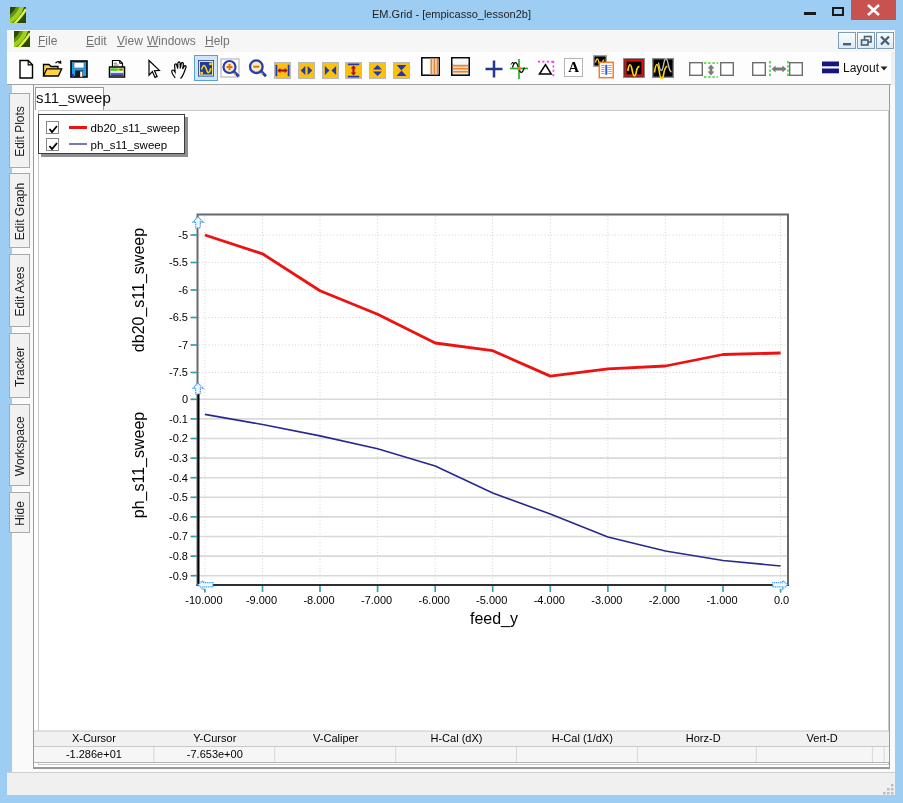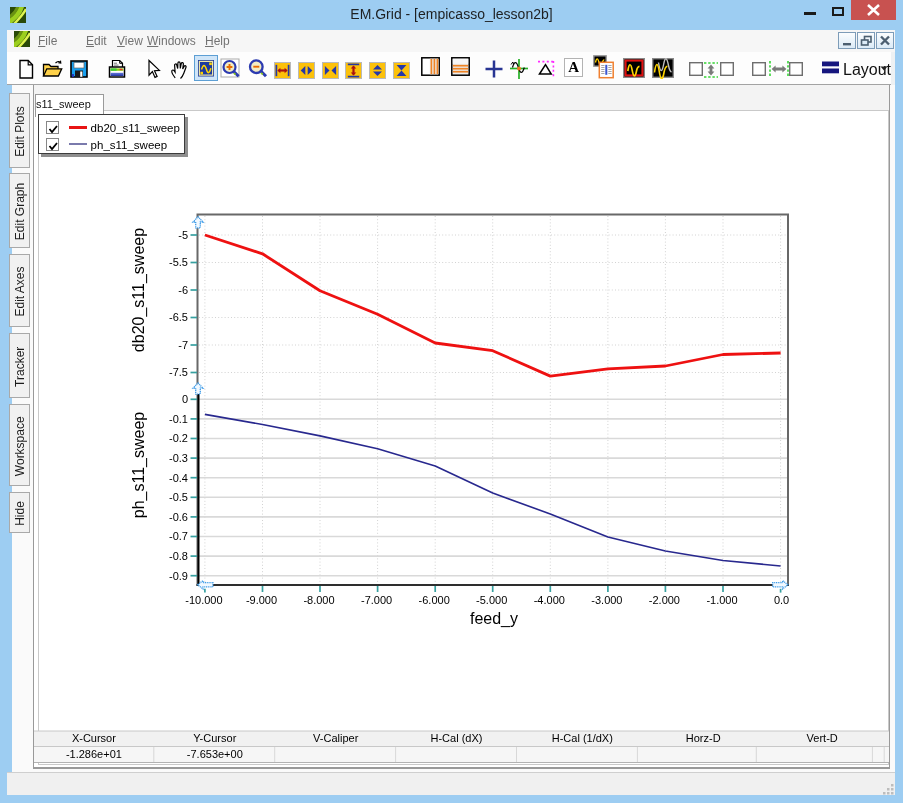--- a/index.html
+++ b/index.html
@@ -1,34 +1,34 @@
 <!DOCTYPE html>
 <html><head><meta charset="utf-8"><style>
 *{margin:0;padding:0;box-sizing:border-box}
 html,body{width:903px;height:803px}
 body{font-family:"Liberation Sans",sans-serif;-webkit-font-smoothing:antialiased}
 #w{position:relative;width:903px;height:803px;background:#9dcdf2;overflow:hidden}
 .abs{position:absolute}
-#title{position:absolute;left:0;top:0;width:903px;height:36px;text-align:center;font-size:14px;color:#1e2022;line-height:29px}
+#title{position:absolute;left:0;top:0;width:903px;height:36px;text-align:center;font-size:11px;color:#1e2022;line-height:29px}
 #mindash{position:absolute;left:804px;top:12px;width:12px;height:3px;background:#1a1a1a}
 #maxbox{position:absolute;left:832px;top:7px;width:12px;height:9px;border:2px solid #1a1a1a}
 #closebtn{position:absolute;left:851px;top:0;width:45px;height:20px;background:#c85250}
 #menubar{position:absolute;left:7px;top:30px;width:888px;height:22px;background:#f6f6f6}
 .mi{position:absolute;top:4px;font-size:12px;color:#737373}
 .mdib{position:absolute;top:2px;width:18px;height:17px;border:1px solid #7d9cb8;background:linear-gradient(#fbfdfe,#dcebf7)}
 #toolbar{position:absolute;left:7px;top:52px;width:884px;height:33px;background:#fdfdfd;border-bottom:1px solid #a3a3a3}
 .tb{position:absolute;top:6px}
 .yl{top:9.5px !important}
 #client{position:absolute;left:7px;top:85px;width:888px;height:687px;background:#fafafa}
 #rail{position:absolute;left:0;top:0;width:4.5px;height:687px;background:#9dcdf2}
 .stab{position:absolute;left:1.5px;width:21.5px;background:#f1f1f1;border:1px solid #a9a9a9;color:#1c1c1c;font-size:12px;text-align:center}
 .stabin{display:block;transform-origin:0 0;transform:rotate(-90deg);height:20px;line-height:20px;white-space:nowrap}
 #doc{position:absolute;left:26px;top:0;width:856.5px;height:684px;background:#fff;border-right:1px solid #999;border-left:1px solid #999;border-bottom:2px solid #999}
 #tabstrip{position:absolute;left:0;top:0;width:855px;height:25px;background:#f3f3f3}
-#tab1{position:absolute;left:1px;top:9px;width:69px;height:23px;background:#fff;border:1px solid #9a9a9a;border-bottom:none;font-size:11px;color:#111;text-align:left;line-height:19.5px;z-index:3}
+#tab1{position:absolute;left:1px;top:2px;width:69px;height:23px;background:#fff;border:1px solid #9a9a9a;border-bottom:none;font-size:15px;color:#111;text-align:left;line-height:19.5px;z-index:3}
 #panel{position:absolute;left:4px;top:25px;width:850.5px;height:655px;border:1px solid #c9c9c9;background:#fff}
 #legend{position:absolute;left:3.6px;top:28.8px;width:147px;height:40px;background:#fff;border:1px solid #3c3c3c;box-shadow:3px 3px 0 rgba(122,122,122,.85);z-index:4}
 .lrow{position:absolute;left:7px;height:13px}
 .lcb{position:absolute;left:0;top:0;width:13px;height:13px;background:#fff;border:1px solid #878787}
 .lline{position:absolute;left:23.5px;width:17.5px}
 .ltxt{position:absolute;left:45px;top:1px;font-size:11.5px;color:#000;line-height:13px;white-space:nowrap}
 #statusbar{position:absolute;left:7px;top:772px;width:888px;height:23px;background:#f0f0f0;border-top:1px solid #cfcfcf}
 </style></head><body>
 <div id="w">
   <div id="title">EM.Grid - [empicasso_lesson2b]</div>
@@ -242,21 +242,21 @@
         </g>
         <path d="M2.6,8 L6.6,4.6 V6.4 H13.4 V4.6 L17.4,8 L13.4,11.4 V9.6 H6.6 V11.4 Z" fill="#7a7a7a"></path>
       </svg>
     <svg class="tb" style="left:782px;top:10px" width="14" height="14">
         <rect x="0.7" y="0.7" width="12.6" height="12.6" fill="#fff" stroke="#6e6e6e" stroke-width="1.4"></rect>
       </svg>
     <svg class="tb" style="left:815px;top:9px" width="17" height="13">
         <rect x="0" y="0.5" width="17" height="4.8" fill="#16167e"></rect>
         <rect x="0" y="7.5" width="17" height="4.8" fill="#16167e"></rect>
       </svg>
-    <span style="position:absolute;left:836px;top:9px;font-size:16px;color:#111">Layout</span>
+    <span style="position:absolute;left:836px;top:9px;font-size:12px;color:#111">Layout</span>
     <svg class="tb" style="left:873px;top:14px" width="8" height="5">
         <path d="M0.5,0.5 H7.5 L4,4.5 Z" fill="#222"></path>
       </svg>
   </div>
   <div class="abs" style="left:891px;top:52px;width:4px;height:33px;background:#eef1f3"></div>
 
   <div id="client">
     <div id="rail"></div>
     <div class="stab" style="top:7.6px;height:75px">
         <span class="stabin" style="width:75px;transform:translate(0,75px) rotate(-90deg)">Edit Plots</span>

